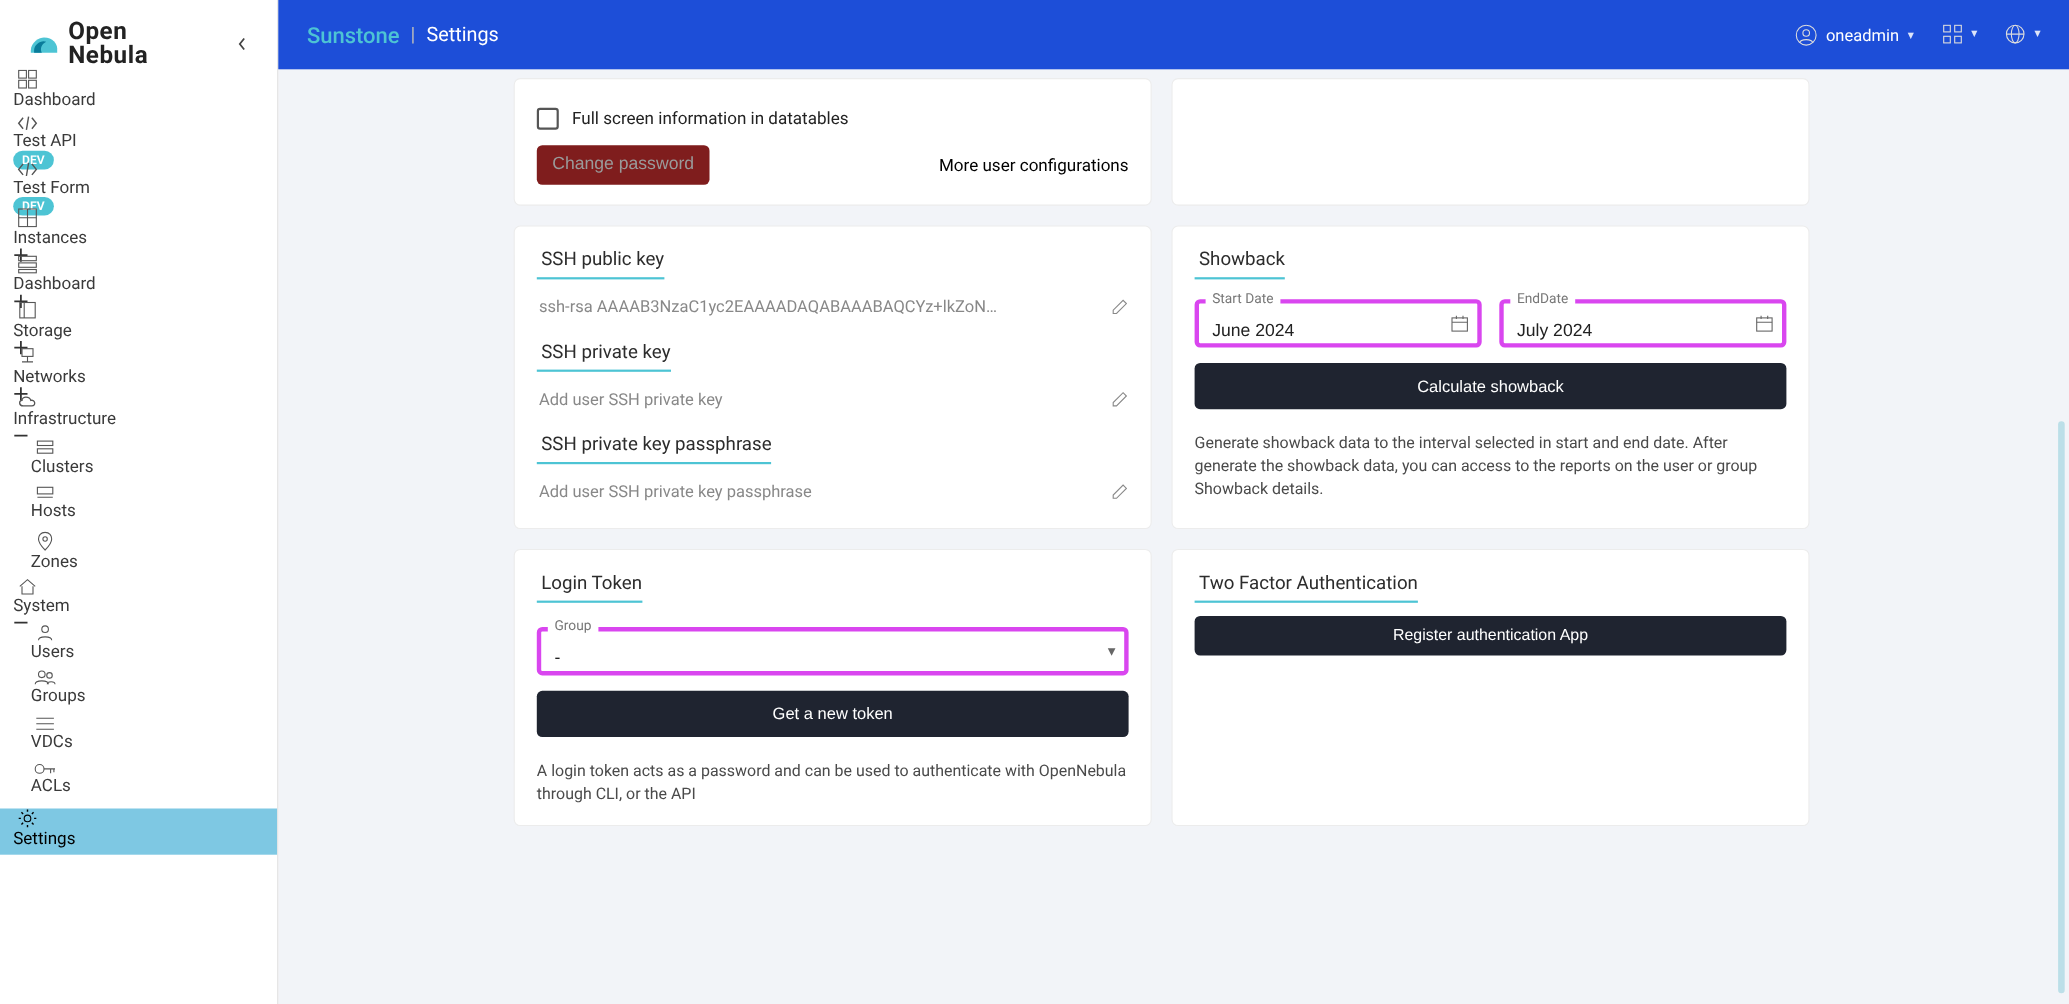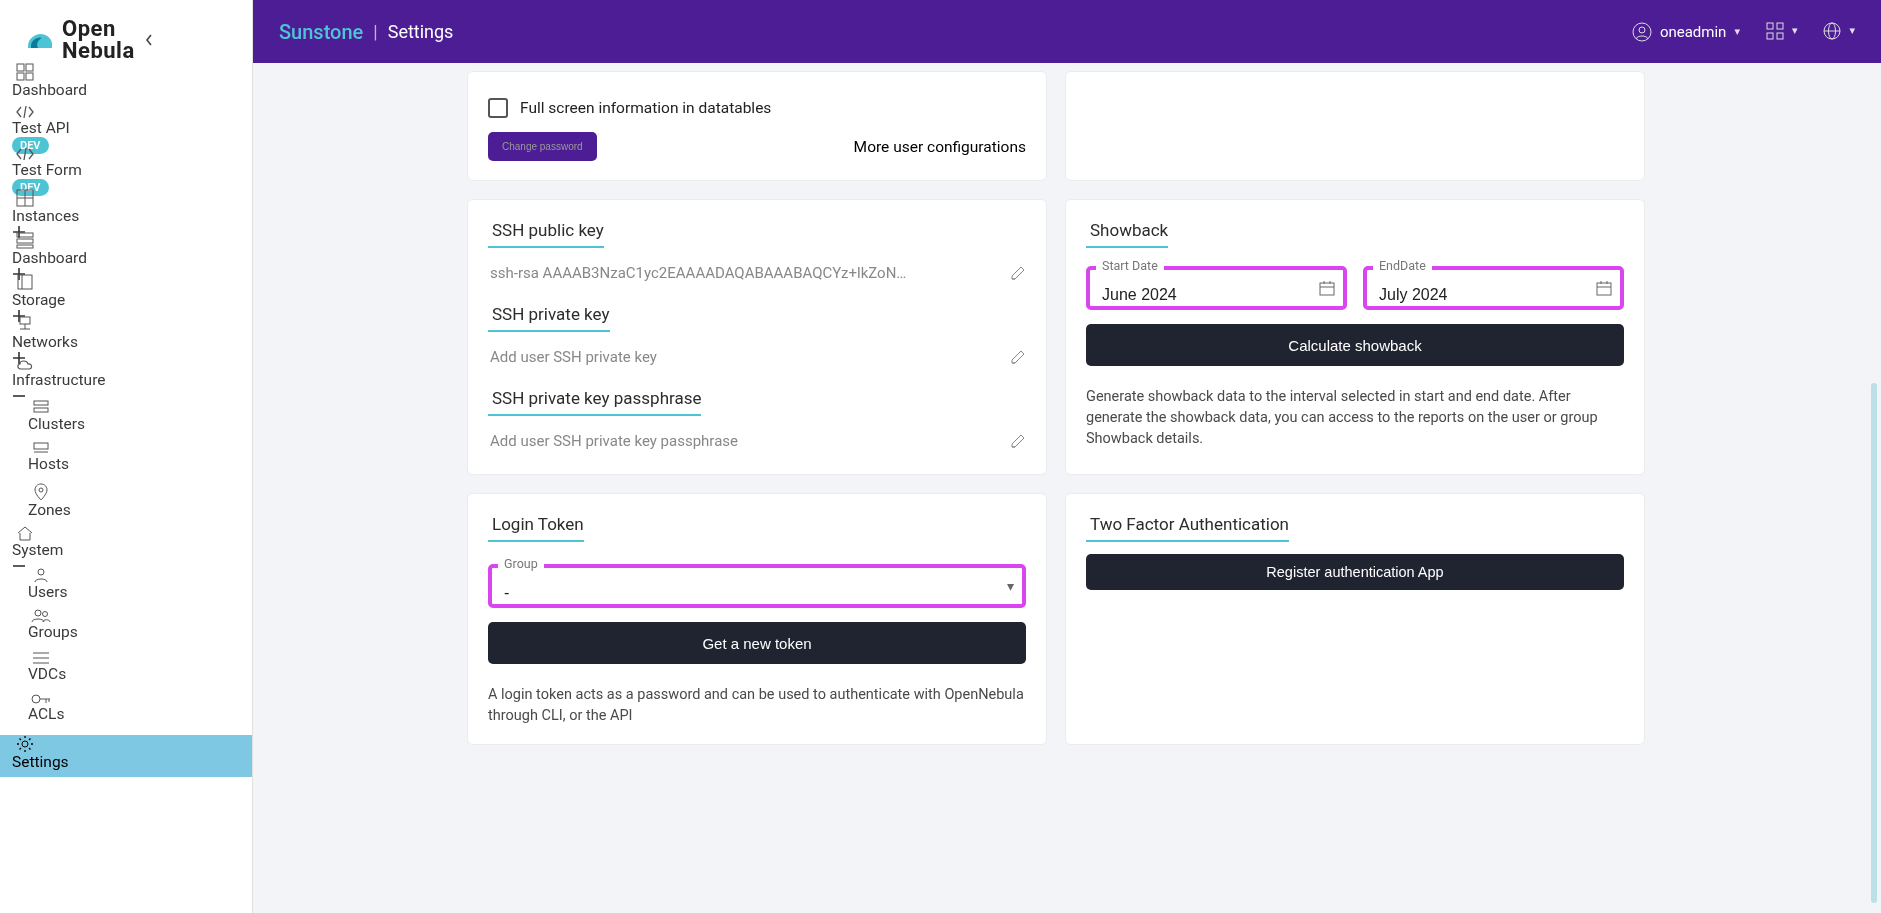--- a/index.html
+++ b/index.html
@@ -20,21 +20,21 @@
   background: #fff;
   border-right: 1px solid #e0e0e0;
   display: flex;
   flex-direction: column;
   flex-shrink: 0;
 }
 .sidebar-header {
   height: 63px;
   display: flex;
   align-items: center;
-  justify-content: flex-start;
+  justify-content: space-between;
   padding: 16px 18px 0 24px;
 }
 .logo { display:flex; align-items:center; gap:6px; }
 .logo-text { display:flex; flex-direction:column; line-height:1; }
 .logo-open { font-weight:700; font-size:22px; color:#222; letter-spacing:0.5px;}
 .logo-nebula { font-weight:700; font-size:22px; color:#222; letter-spacing:0.5px; }
 .logo-mark svg { width:32px; height:32px;}
 .collapse-btn { width:28px; height:28px; display:flex; align-items:center; justify-content:center; cursor:pointer; color:#444; }
 
 .nav { flex:1; overflow:auto; }
@@ -53,21 +53,21 @@
 .nav-item.active .icon { color:#000; }
 .nav-item .label { flex:1; font-size:15.5px; }
 .nav-item .trail { display:flex; align-items:center; }
 .badge { background:#4dc4d4; color:#fff; font-size:11px; font-weight:600; padding:2px 8px; border-radius:10px; }
 .plus, .minus { color:#444; }
 
 
 .main { flex: 1; display:flex; flex-direction:column; min-width:0;}
 .topbar {
   height: 63px;
-  background: #4c1d95;
+  background: #1d4ed8;
   color: #fff;
   display:flex; align-items:center;
   padding: 0 26px;
 }
 .brand { color:#4dc4d4; font-size:20px; font-weight:500; }
 .divider { margin: 0 10px; color:#bbb; font-size:18px;}
 .section { font-size:18px; }
 .topbar-right { margin-left:auto; display:flex; align-items:flex-start; gap:26px; }
 .top-btn { display:flex; align-items:center; gap:8px; cursor:pointer; font-size:15px;}
 .chev { font-size:11px; opacity:0.85; }
@@ -93,22 +93,22 @@
 .card-title {
   font-size:17px; color:#2c2c2c; padding: 2px 0 6px 4px;
   border-bottom: 2.5px solid #4dc4d4; display:inline-block;
   margin-bottom: 4px;
 }
 
 .checkbox-row { display:flex; align-items:center; gap:12px; padding:8px 0 14px 0; }
 .checkbox-box { width:20px; height:20px; border:2px solid #555; border-radius:3px; display:inline-block; }
 .actions-row { display:flex; align-items:center; justify-content:space-between; }
 .btn-disabled {
-  background:#4c1d95; color:#9a9a9a; border:none; padding:9px 14px;
-  border-radius:5px; font-size:10px; cursor:not-allowed;
+  background:#7f1d1d; color:#9a9a9a; border:none; padding:9px 14px;
+  border-radius:5px; font-size:16px; cursor:not-allowed;
 }
 .link { color:#000000; font-size:15.5px; cursor:pointer; }
 
 .subgroup { margin-top:14px; }
 .ssh-row { display:flex; align-items:center; gap:10px; padding:12px 0 6px 2px;}
 .ssh-text { flex:1; color:#888; font-size:15px; white-space:nowrap; overflow:hidden; text-overflow:ellipsis; }
 .edit-icon { color:#888; cursor:pointer; }
 
 .field-wrap { position:relative; margin-top:10px; }
 .floating-label {

